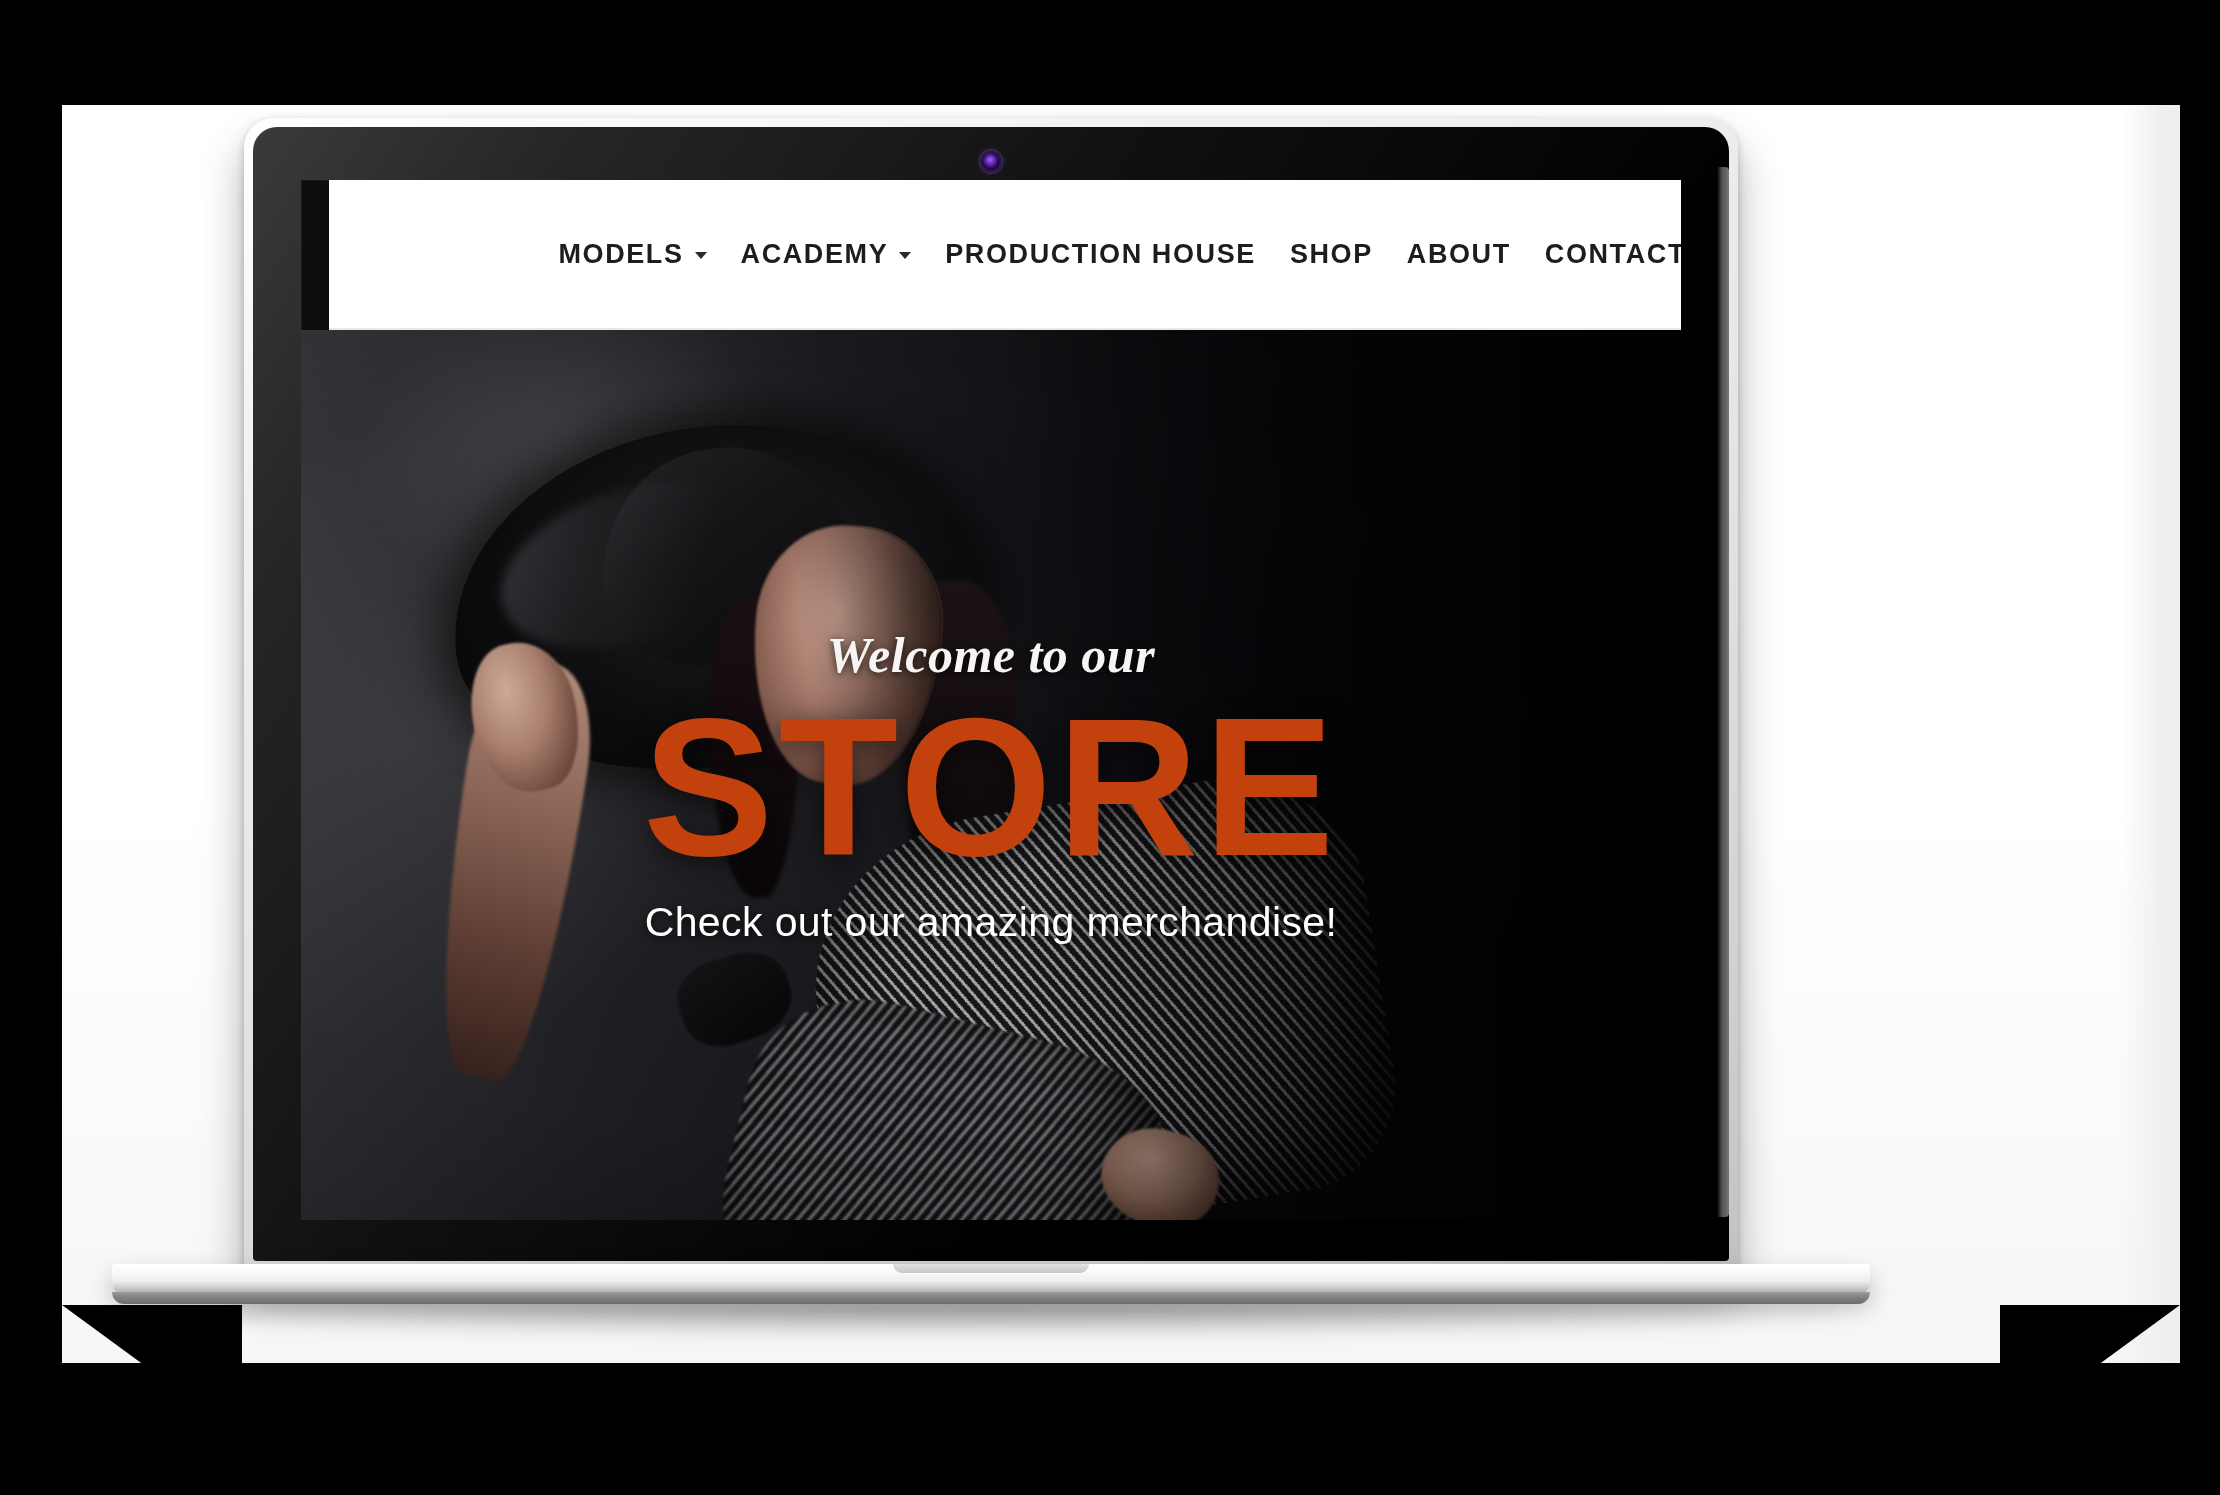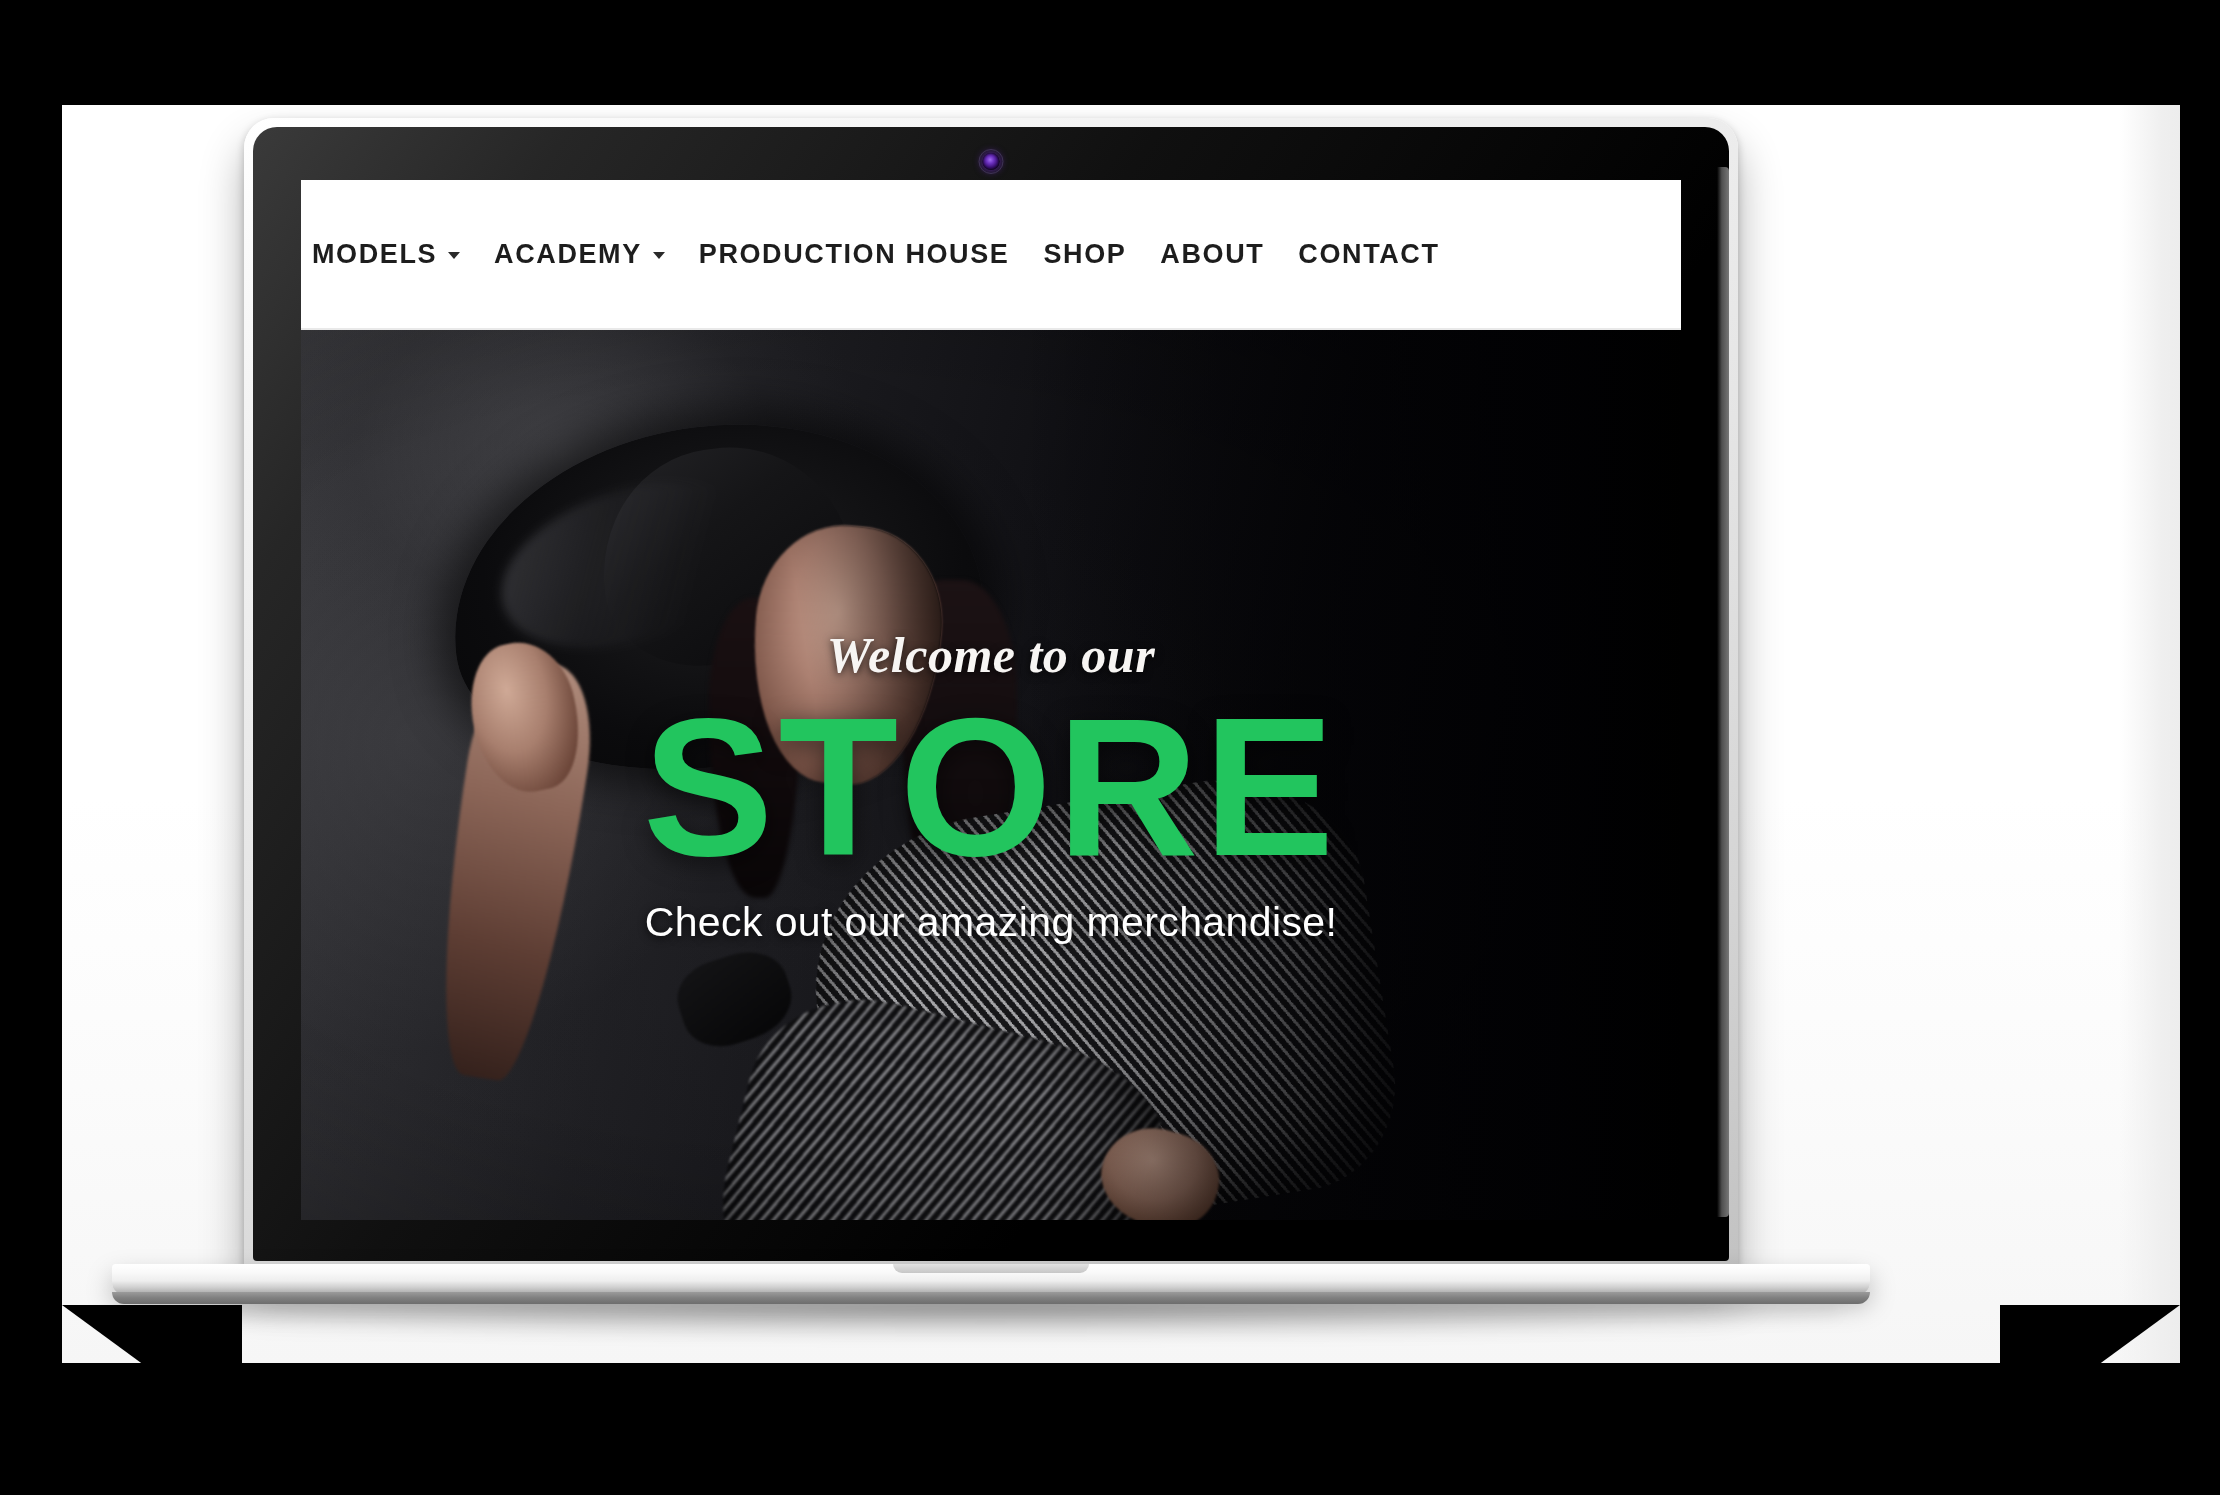--- a/index.html
+++ b/index.html
@@ -115,22 +115,23 @@
   }
 
   
   .site-nav {
     position:relative;
     width:100%;
     height: 150px;
     background:#ffffff;
     display:flex;
     align-items:center;
-    justify-content:flex-start;
+    justify-content:flex-end;
     border-bottom: 2px solid #e9e9e9;
+    margin-left: 28px;
   }
   .nav-list {
     display:flex;
     align-items:center;
     gap: 0px;
     transform: translateX(-6px);
   }
   .nav-item {
     display:flex;
     align-items:center;
@@ -346,21 +347,21 @@
     letter-spacing: .5px;
     text-shadow: 0 2px 9px rgba(0,0,0,.75);
     line-height: 1;
     margin-bottom: 10px;
   }
   .hero-title {
     font-family: "Liberation Sans", sans-serif;
     font-weight: 700;
     font-size: 196px;
     line-height: .96;
-    color: #22c55e;
+    color: #c2410c;
     letter-spacing: 5px;
     text-shadow: 0 6px 26px rgba(0,0,0,.55);
     margin: 4px 0 16px;
   }
   .hero-sub {
     font-family: "Liberation Sans", sans-serif;
     font-weight: 400;
     font-size: 41px;
     color: #ffffff;
     letter-spacing: .4px;

